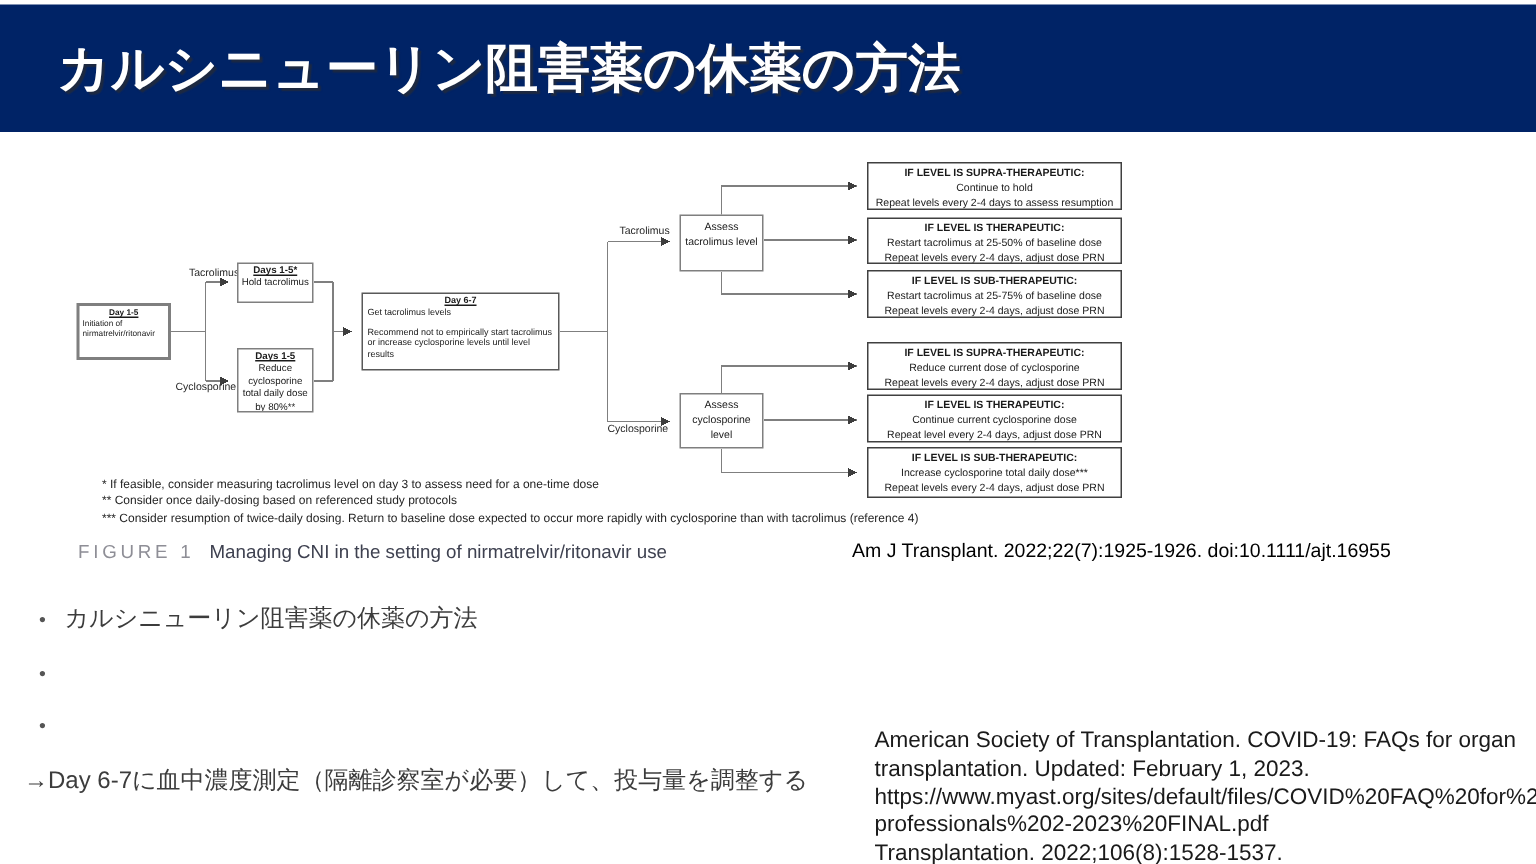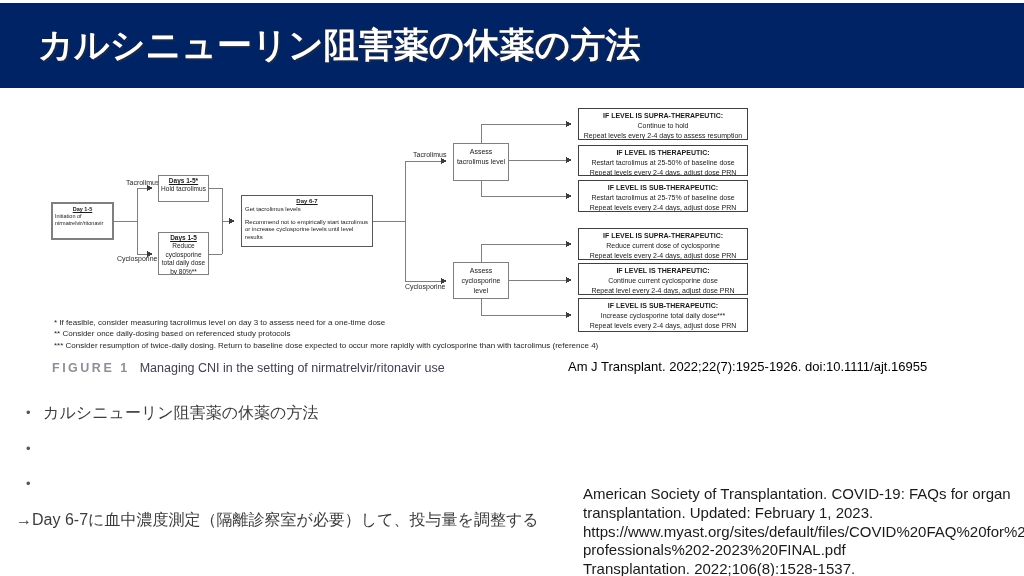--- a/index.html
+++ b/index.html
@@ -47,25 +47,25 @@
   .t1 { top:108px; height:32px; } .t2 { top:145px; height:31px; } .t3 { top:180px; height:32px; }
   .c1 { top:228px; height:32px; } .c2 { top:263px; height:32px; } .c3 { top:298px; height:34px; }
   .fc-label {
     position:absolute; font-size:7px; color:#262626; white-space:nowrap;
   }
   .lbl-t1 { left:126px; top:179px; }
   .lbl-c1 { left:117px; top:255px; }
   .lbl-t2 { left:413px; top:151px; }
   .lbl-c2 { left:405px; top:283px; }
   .footnotes {
-    position:absolute; left:54px; top:317px; width:700px;
+    position:absolute; left:68px; top:317px; width:700px;
     font-size:8px; line-height:1.42; color:#1f1f1f; white-space:pre-line;
   }
   .fig-caption { position:absolute; left:52px; top:361px; font-size:12.5px; white-space:nowrap; }
-  .fig-caption .cl { font-weight:bold; letter-spacing:2.5px; color:var(--caption-label-color,#8e8e96); }
+  .fig-caption .cl { font-weight:normal; letter-spacing:2.5px; color:var(--caption-label-color,#8e8e96); }
   .fig-caption .ct { color:var(--caption-text-color,#3e4150); margin-left:10px; }
   .fig-citation { position:absolute; left:568px; top:359px; font-size:13px; color:#000; white-space:nowrap; }
   
   .bullets { position:absolute; left:26px; top:403px; width:990px; }
   .bullet-row { display:flex; margin-bottom:17px; color:var(--body-text,#3c3c3c); font-size:16px; line-height:1.2; }
   .bullet-dot { width:17px; flex:0 0 17px; font-size:13px; color:#555; padding-top:2px; }
   .conclusion {
     position:absolute; left:4px; top:510px; font-size:16px;
     color:var(--body-text,#3c3c3c); white-space:nowrap;margin-left:12px;
   }

